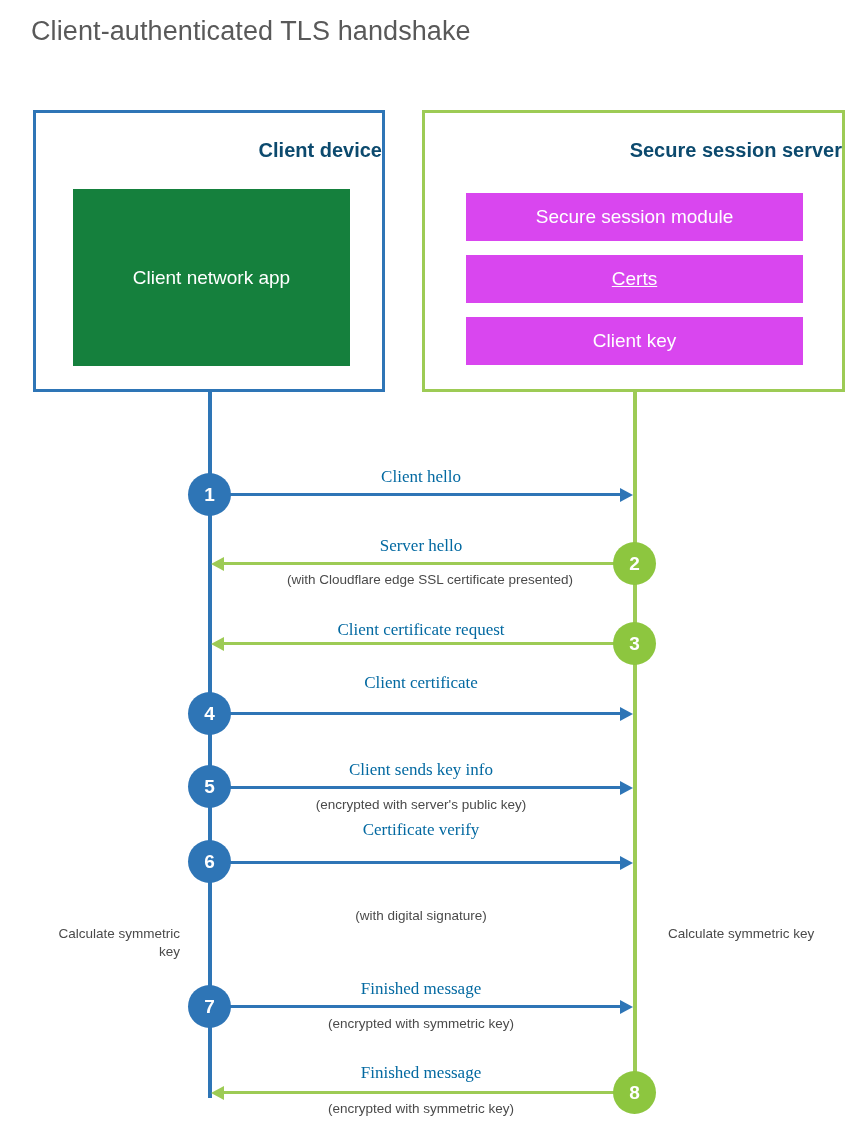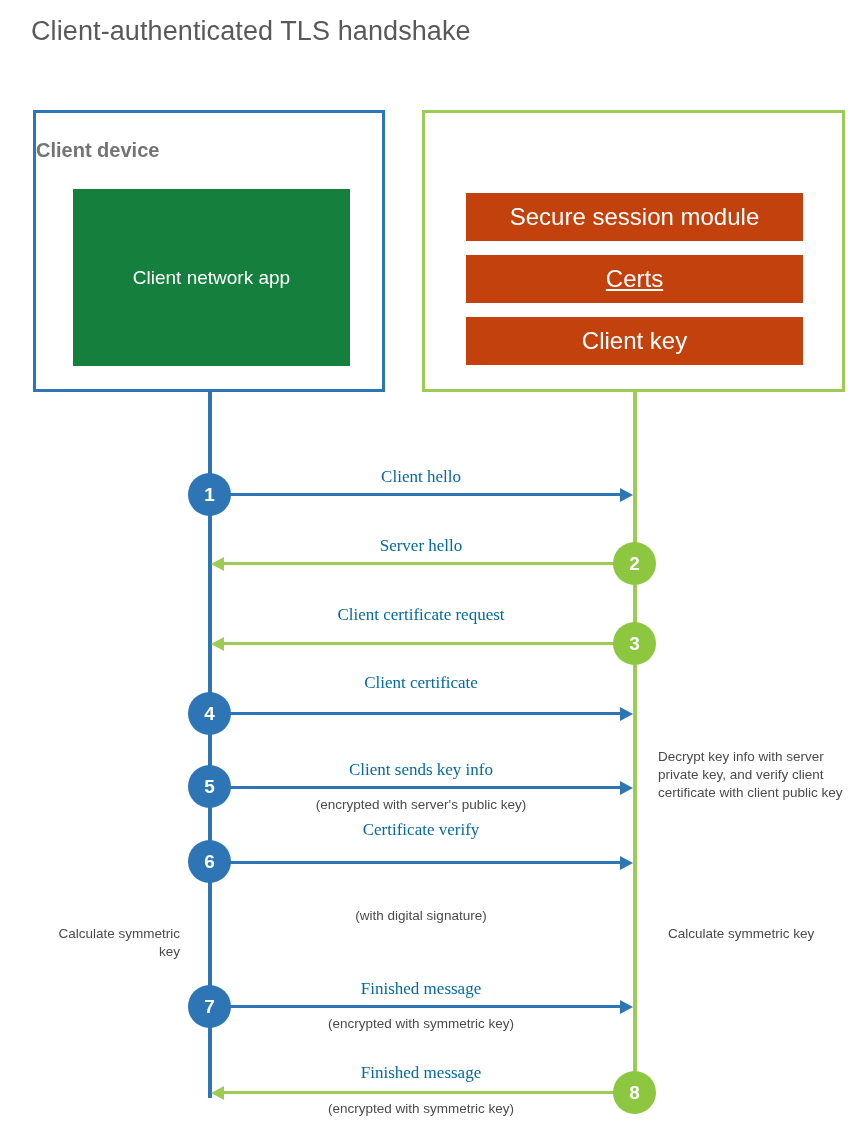--- a/index.html
+++ b/index.html
@@ -49,24 +49,24 @@
     top: 110px;
     width: 423px;
     height: 282px;
     border: 3px solid #9dcb55;
   }
   .actor-title {
     position: absolute;
     left: 0;
     right: 0;
     top: 26px;
-    text-align: left;
+    text-align: right;
     font-size: 20px;
     font-weight: bold;
-    color: #737373;
+    color: #0c4a6e;
   }
 
   
   #client-app-block {
     position: absolute;
     left: 37px;
     top: 76px;
     width: 277px;
     height: 177px;
     background: #15803d;
@@ -78,23 +78,23 @@
     align-items: center;
     justify-content: center;
   }
   #client-app-block span { display: block; width: 100%; }
 
   .server-block {
     position: absolute;
     left: 41px;
     width: 337px;
     height: 48px;
-    background: #c2410c;
+    background: #d946ef;
     color: #ffffff;
-    font-size: 24px;
+    font-size: 19px;
     display: flex;
     align-items: center;
     justify-content: center;
   }
   .server-block.b0 { top: 80px; }
   .server-block.b1 { top: 142px; text-decoration: underline; }
   .server-block.b2 { top: 204px; }
 
   
   .lifeline {
@@ -199,20 +199,21 @@
   <div id="page-title">Client-authenticated TLS handshake</div>
 
   <div class="actor-box" id="client-device-box">
     <div class="actor-title">Client device</div>
     <div id="client-app-block">
       <span>Client network app</span>
     </div>
   </div>
 
   <div class="actor-box" id="secure-server-box">
+    <div class="actor-title">Secure session server</div>
     <div class="server-block b0">
       <span>Secure session module</span>
     </div>
     <div class="server-block b1">
       <span>Certs</span>
     </div>
     <div class="server-block b2">
       <span>Client key</span>
     </div>
   </div>
@@ -223,26 +224,27 @@
   <div class="arrow blue" style="left:210px; top:493px; width:412px;">
     <span class="arrow-head right"></span>
   </div>
   <div class="msg-label" style="left:421px; top:467px;">Client hello</div>
   <div class="step-circle blue" style="left:188px; top:473px;">1</div>
 
   <div class="arrow green" style="left:222px; top:562px; width:411px;">
     <span class="arrow-head left"></span>
   </div>
   <div class="msg-label" style="left:421px; top:536px;">Server hello</div>
+  <div class="msg-sublabel" style="left:430px; top:572px;">(with Cloudflare edge SSL certificate presented)</div>
   <div class="step-circle green" style="left:613px; top:542px;">2</div>
 
   <div class="arrow green" style="left:222px; top:642px; width:411px;">
     <span class="arrow-head left"></span>
   </div>
-  <div class="msg-label" style="left:421px; top:605px;text-align:right;">Client certificate request</div>
+  <div class="msg-label" style="left:421px; top:620px;text-align:right;">Client certificate request</div>
   <div class="step-circle green" style="left:613px; top:622px;">3</div>
 
   <div class="arrow blue" style="left:210px; top:712px; width:412px;">
     <span class="arrow-head right"></span>
   </div>
   <div class="msg-label" style="left:421px; top:673px;">Client certificate</div>
   <div class="step-circle blue" style="left:188px; top:692px;">4</div>
 
   <div class="arrow blue" style="left:210px; top:786px; width:412px;">
     <span class="arrow-head right"></span>
@@ -265,17 +267,16 @@
   <div class="msg-sublabel" style="left:421px; top:1016px;">(encrypted with symmetric key)</div>
   <div class="step-circle blue" style="left:188px; top:985px;">7</div>
 
   <div class="arrow green" style="left:222px; top:1091px; width:411px;">
     <span class="arrow-head left"></span>
   </div>
   <div class="msg-label" style="left:421px; top:1063px;">Finished message</div>
   <div class="msg-sublabel" style="left:421px; top:1101px;">(encrypted with symmetric key)</div>
   <div class="step-circle green" style="left:613px; top:1071px;">8</div>
 
-  <div class="side-note" id="note-server-decrypt">Decrypt key info with server private key, and verify client certificate with client public key</div>
   <div class="side-note" id="note-client-calc">Calculate symmetric key</div>
   <div class="side-note" id="note-server-calc">Calculate symmetric key</div>
 
 </div>
 
 </body></html>

